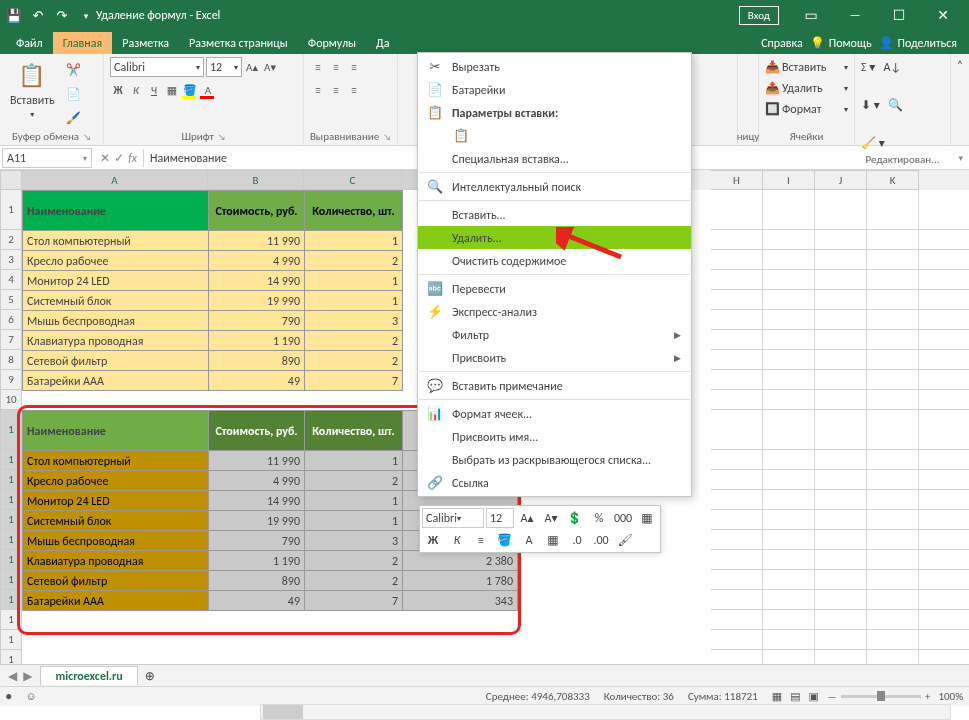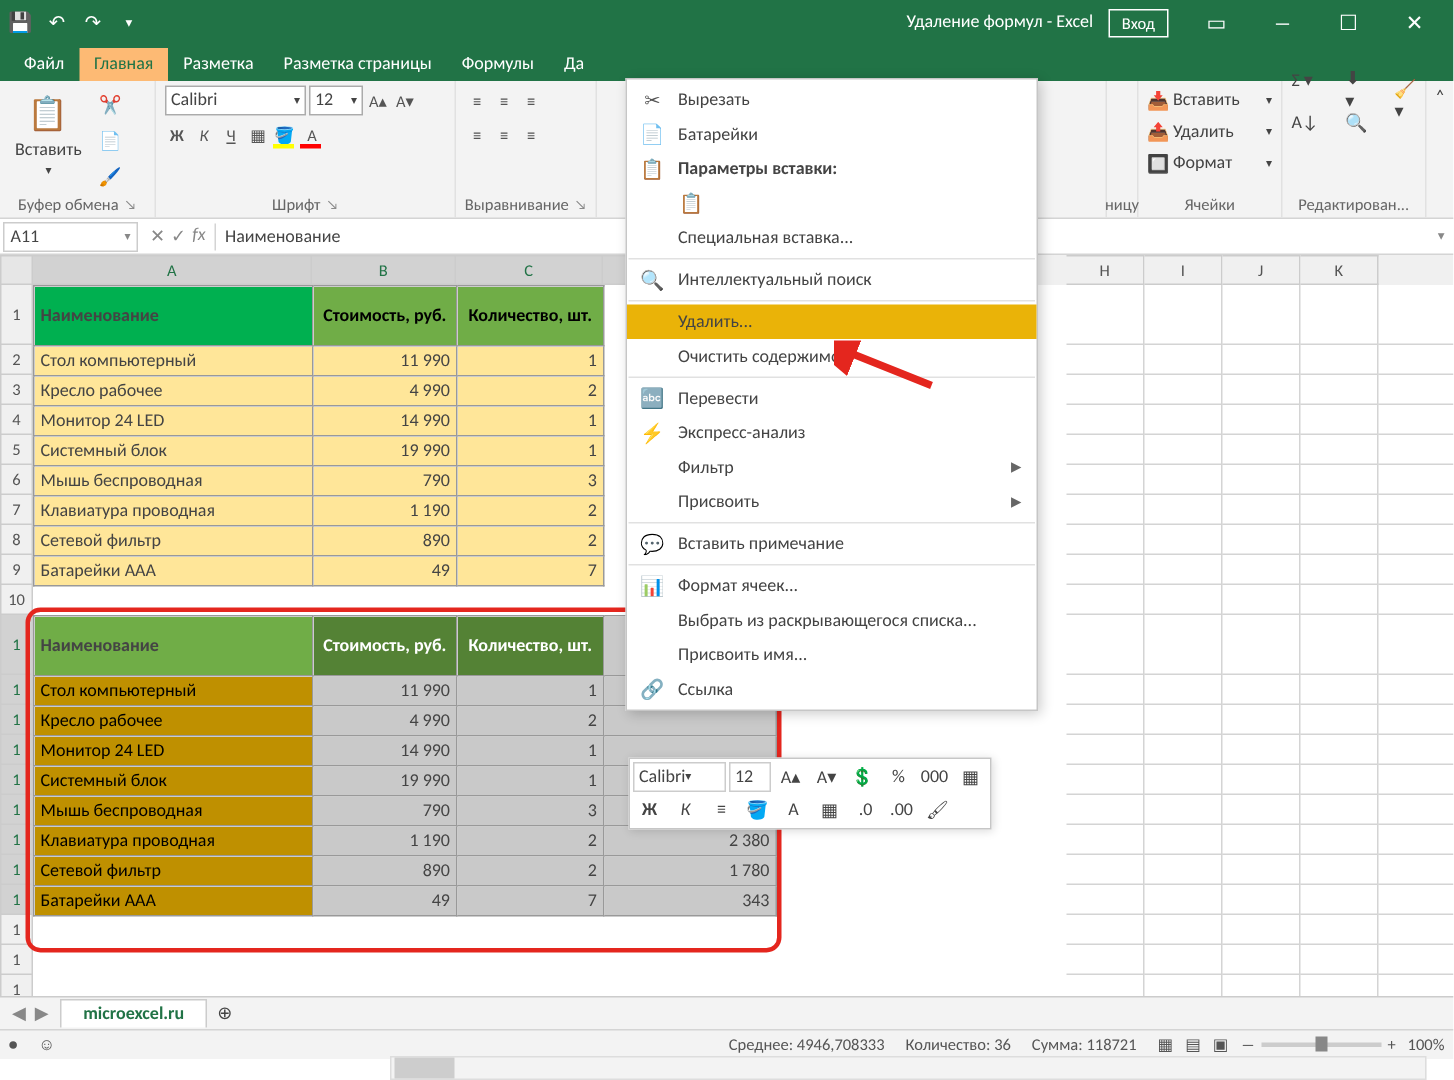--- a/index.html
+++ b/index.html
@@ -1,20 +1,20 @@
 <!DOCTYPE html>
 <html><head>
 <meta charset="utf-8">
 <style>
 *{box-sizing:border-box;margin:0;padding:0;font-family:"Segoe UI",Calibri,Arial,sans-serif}
 body{background:#fff;width:969px;height:720px;overflow:hidden;font-size:12px;color:#444;position:relative}
 .titlebar{height:30px;background:#217346;color:#fff;display:flex;align-items:center;padding:0 4px}
 .titlebar .qat{display:flex;gap:4px;align-items:center}
 .titlebar .qat-btn{width:20px;height:20px;display:flex;align-items:center;justify-content:center;color:#fff;font-size:13px}
-.titlebar .title{flex:1;text-align:right;font-size:12px}
+.titlebar .title{flex:1;text-align:left;font-size:12px}
 .titlebar .winbtns{display:flex;align-items:center;gap:0}
 .titlebar .winbtn{width:44px;height:30px;display:flex;align-items:center;justify-content:center;font-size:14px}
 .titlebar .signin{border:1px solid #fff;padding:2px 8px;font-size:11px;margin:0 10px}
 .ribbon-tabs{height:24px;background:#217346;display:flex;align-items:flex-end;padding:0 6px;gap:0;color:#fff}
 .ribbon-tab{padding:4px 10px;font-size:12px;cursor:pointer}
 .ribbon-tab.active{background:#fdba74;color:#217346}
 .ribbon-right{margin-left:auto;display:flex;gap:8px;padding:4px 6px}
 .ribbon-right .rlink{display:flex;align-items:center;gap:3px}
 .ribbon{height:92px;background:#f3f3f3;border-bottom:1px solid #d4d4d4;display:flex}
 .group{border-right:1px solid #e1e1e1;padding:3px 6px 2px;display:flex;flex-direction:column;justify-content:space-between}
@@ -47,21 +47,21 @@
 .hdr2{background:#00b050}
 .body1 td{background:#ffe699}
 .body2 td{background:#c9c9c9}
 .body2 td.name{background:#bf9000;color:#000}
 .num{text-align:right}
 .redbox{position:absolute;border:3px solid #e4261e;border-radius:10px;pointer-events:none}
 .context-menu{position:absolute;background:#fff;border:1px solid #c6c6c6;box-shadow:2px 2px 8px rgba(0,0,0,.2);font-size:12px;padding:2px 0;width:275px}
 .cm-item{display:flex;align-items:center;gap:8px;padding:4px 10px 4px 8px;height:23px}
 .cm-item .ico{width:18px;text-align:center;color:#555;font-size:13px}
 .cm-item .arrow{margin-left:auto;color:#666;font-size:9px}
-.cm-item.hover{background:#eab308}
+.cm-item.hover{background:#84cc16}
 .cm-sep{height:1px;background:#e1e1e1;margin:2px 1px}
 .mini-toolbar{position:absolute;background:#fff;border:1px solid #c6c6c6;box-shadow:1px 1px 6px rgba(0,0,0,.15);padding:2px;display:flex;flex-direction:column;gap:2px}
 .mt-row{display:flex;gap:2px;align-items:center}
 .mt-btn{width:22px;height:20px;display:flex;align-items:center;justify-content:center;font-size:12px;border:1px solid transparent}
 .mt-sel{border:1px solid #ccc;padding:0 3px;height:20px;display:flex;align-items:center;font-size:12px}
 .arrow-red{position:absolute;pointer-events:none}
 .arrow-red svg{display:block}
 .sheettabs{height:22px;border-top:1px solid #ccc;display:flex;align-items:center;background:#f3f3f3}
 .sheettabs .nav{display:flex;gap:6px;padding:0 8px;color:#888}
 .sheet-tab{background:#fff;border:1px solid #ccc;border-bottom:none;padding:2px 14px;font-size:12px;font-weight:bold;color:#217346}
@@ -93,20 +93,25 @@
   </div>
 </div>
 
 <div class="ribbon-tabs">
   <div class="ribbon-tab">Файл</div>
   <div class="ribbon-tab active">Главная</div>
   <div class="ribbon-tab">Разметка</div>
   <div class="ribbon-tab">Разметка страницы</div>
   <div class="ribbon-tab">Формулы</div>
   <div class="ribbon-tab">Да</div>
+  <div class="ribbon-right">
+    <div class="rlink">Справка</div>
+    <div class="rlink">💡 <span>Помощь</span></div>
+    <div class="rlink">👤 <span>Поделиться</span></div>
+  </div>
 </div>
 
 <div class="ribbon">
 
   <div class="group" style="width:104px">
     <div class="group-content">
       <div class="bigbtn">
         <div class="ico">📋</div>
         <span>Вставить</span>
         <span style="font-size:8px">▾</span>
@@ -184,21 +189,21 @@
       <div class="smallrow">📥 <span>Вставить</span> <span style="font-size:8px;margin-left:auto">▾</span></div>
       <div class="smallrow">📤 <span>Удалить</span> <span style="font-size:8px;margin-left:auto">▾</span></div>
       <div class="smallrow">🔲 <span>Формат</span> <span style="font-size:8px;margin-left:auto">▾</span></div>
     </div>
     <div class="group-label">
         <span>Ячейки</span>
       </div>
   </div>
 
   <div class="group" style="width:96px">
-    <div style="display:flex;flex-direction:row;gap:18px">
+    <div style="display:flex;flex-direction:column;gap:18px">
       <div class="smallrow">Σ ▾ &nbsp; A↓</div>
       <div class="smallrow">⬇ ▾ &nbsp; 🔍</div>
       <div class="smallrow">🧹 ▾</div>
     </div>
     <div class="group-label">
         <span>Редактирован...</span>
       </div>
   </div>
   <div style="width:18px;display:flex;align-items:flex-start;justify-content:center;padding-top:4px">˄</div>
 </div>
@@ -552,20 +557,24 @@
   <div class="cm-item">
       <span class="ico"></span>
       <span>Специальная вставка...</span>
     </div>
   <div class="cm-sep"></div>
   <div class="cm-item">
       <span class="ico">🔍</span>
       <span>Интеллектуальный поиск</span>
     </div>
   <div class="cm-sep"></div>
+  <div class="cm-item">
+      <span class="ico"></span>
+      <span>Вставить...</span>
+    </div>
   <div class="cm-item hover">
       <span class="ico"></span>
       <span>Удалить...</span>
     </div>
   <div class="cm-item">
       <span class="ico"></span>
       <span>Очистить содержимое</span>
     </div>
   <div class="cm-sep"></div>
   <div class="cm-item">
@@ -591,25 +600,25 @@
       <span class="ico">💬</span>
       <span>Вставить примечание</span>
     </div>
   <div class="cm-sep"></div>
   <div class="cm-item">
       <span class="ico">📊</span>
       <span>Формат ячеек...</span>
     </div>
   <div class="cm-item">
       <span class="ico"></span>
+      <span>Присвоить имя...</span>
+    </div>
+  <div class="cm-item">
+      <span class="ico"></span>
       <span>Выбрать из раскрывающегося списка...</span>
-    </div>
-  <div class="cm-item">
-      <span class="ico"></span>
-      <span>Присвоить имя...</span>
     </div>
   <div class="cm-item">
       <span class="ico">🔗</span>
       <span>Ссылка</span>
     </div>
 </div>
 
 <div class="arrow-red" style="left:556px;top:227px">
   <svg width="70" height="40">
       <defs>

